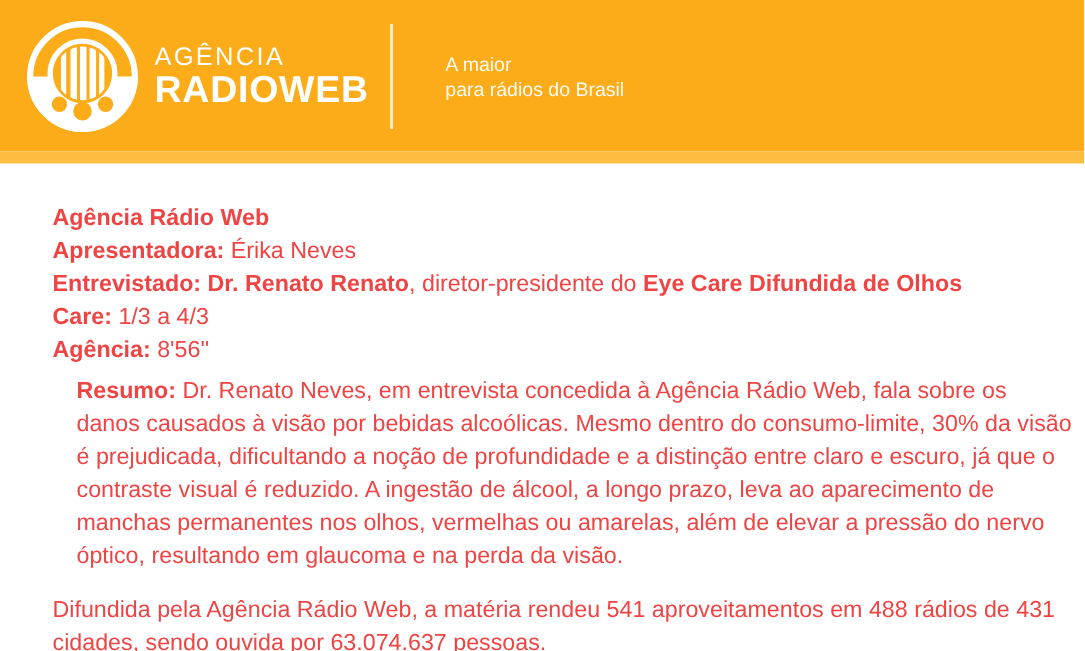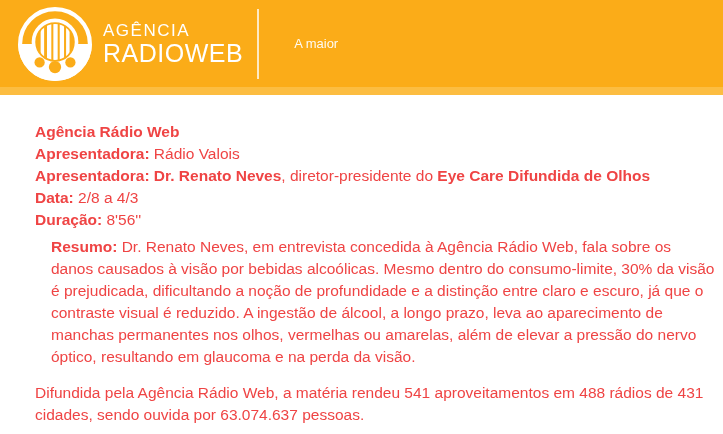--- a/index.html
+++ b/index.html
@@ -5,21 +5,21 @@
   html,body{margin:0;padding:0;background:#fff;}
   .page{
     position:relative;
     width:723px;height:434px;
     background:#ffffff;
     font-family:"Liberation Sans", sans-serif;
     overflow:hidden;
   }
   
   .header{
-    height:87px;
+    height:101px;
     background:#FBAC18;
     display:flex;
     align-items:center;
   }
   .header-strip{
     height:8px;
     background:#FCBD41;
   }
   .logo-wrap{
     margin-left:16px;
@@ -31,21 +31,21 @@
     color:#ffffff;
     line-height:1;
   }
   .brand-top{
     font-size:17px;
     font-weight:400;
     letter-spacing:1.5px;
   }
   .brand-bottom{
     font-size:25px;
-    font-weight:400;
+    font-weight:700;
     letter-spacing:0.5px;
     margin-top:2px;
   }
   .v-divider{
     width:2px;height:70px;
     background:rgba(255,255,255,0.75);
     margin-left:14px;
   }
   .tagline{
     margin-left:35px;
@@ -104,33 +104,34 @@
 
     <div class="brand">
       <div class="brand-top">AGÊNCIA</div>
       <div class="brand-bottom">RADIOWEB</div>
     </div>
 
     <div class="v-divider"></div>
 
     <div class="tagline">
       <div>A maior</div>
+      <div>para rádios do Brasil</div>
     </div>
 
   </header>
   <div class="header-strip"></div>
 
   <main class="content">
 
     <div class="info-block">
       <div class="info-line b">Agência Rádio Web</div>
-      <div class="info-line"><span class="b">Apresentadora:</span><span> Rádio Valois</span></div>
-      <div class="info-line"><span class="b">Apresentadora: Dr. Renato Neves</span><span>, diretor-presidente do </span><span class="b">Eye Care Difundida de Olhos</span></div>
-      <div class="info-line"><span class="b">Data:</span><span> 2/8 a 4/3</span></div>
-      <div class="info-line"><span class="b">Duração:</span><span> 8'56''</span></div>
+      <div class="info-line"><span class="b">Apresentadora:</span><span> Érika Neves</span></div>
+      <div class="info-line"><span class="b">Entrevistado: Dr. Renato Renato</span><span>, diretor-presidente do </span><span class="b">Eye Care Difundida de Olhos</span></div>
+      <div class="info-line"><span class="b">Care:</span><span> 1/3 a 4/3</span></div>
+      <div class="info-line"><span class="b">Agência:</span><span> 8'56''</span></div>
     </div>
 
     <p class="para"><span class="b">Resumo:</span><span> Dr. Renato Neves, em entrevista concedida à Agência Rádio Web, fala sobre os danos causados à visão por bebidas alcoólicas. Mesmo dentro do consumo-limite, 30% da visão é prejudicada, dificultando a noção de profundidade e a distinção entre claro e escuro, já que o contraste visual é reduzido. A ingestão de álcool, a longo prazo, leva ao aparecimento de manchas permanentes nos olhos, vermelhas ou amarelas, além de elevar a pressão do nervo óptico, resultando em glaucoma e na perda da visão.</span></p>
 
     <p class="para-2"><span>Difundida pela Agência Rádio Web, a matéria rendeu 541 aproveitamentos em 488 rádios de 431 cidades, sendo ouvida por 63.074.637 pessoas.</span></p>
 
   </main>
 
 </div>
 

